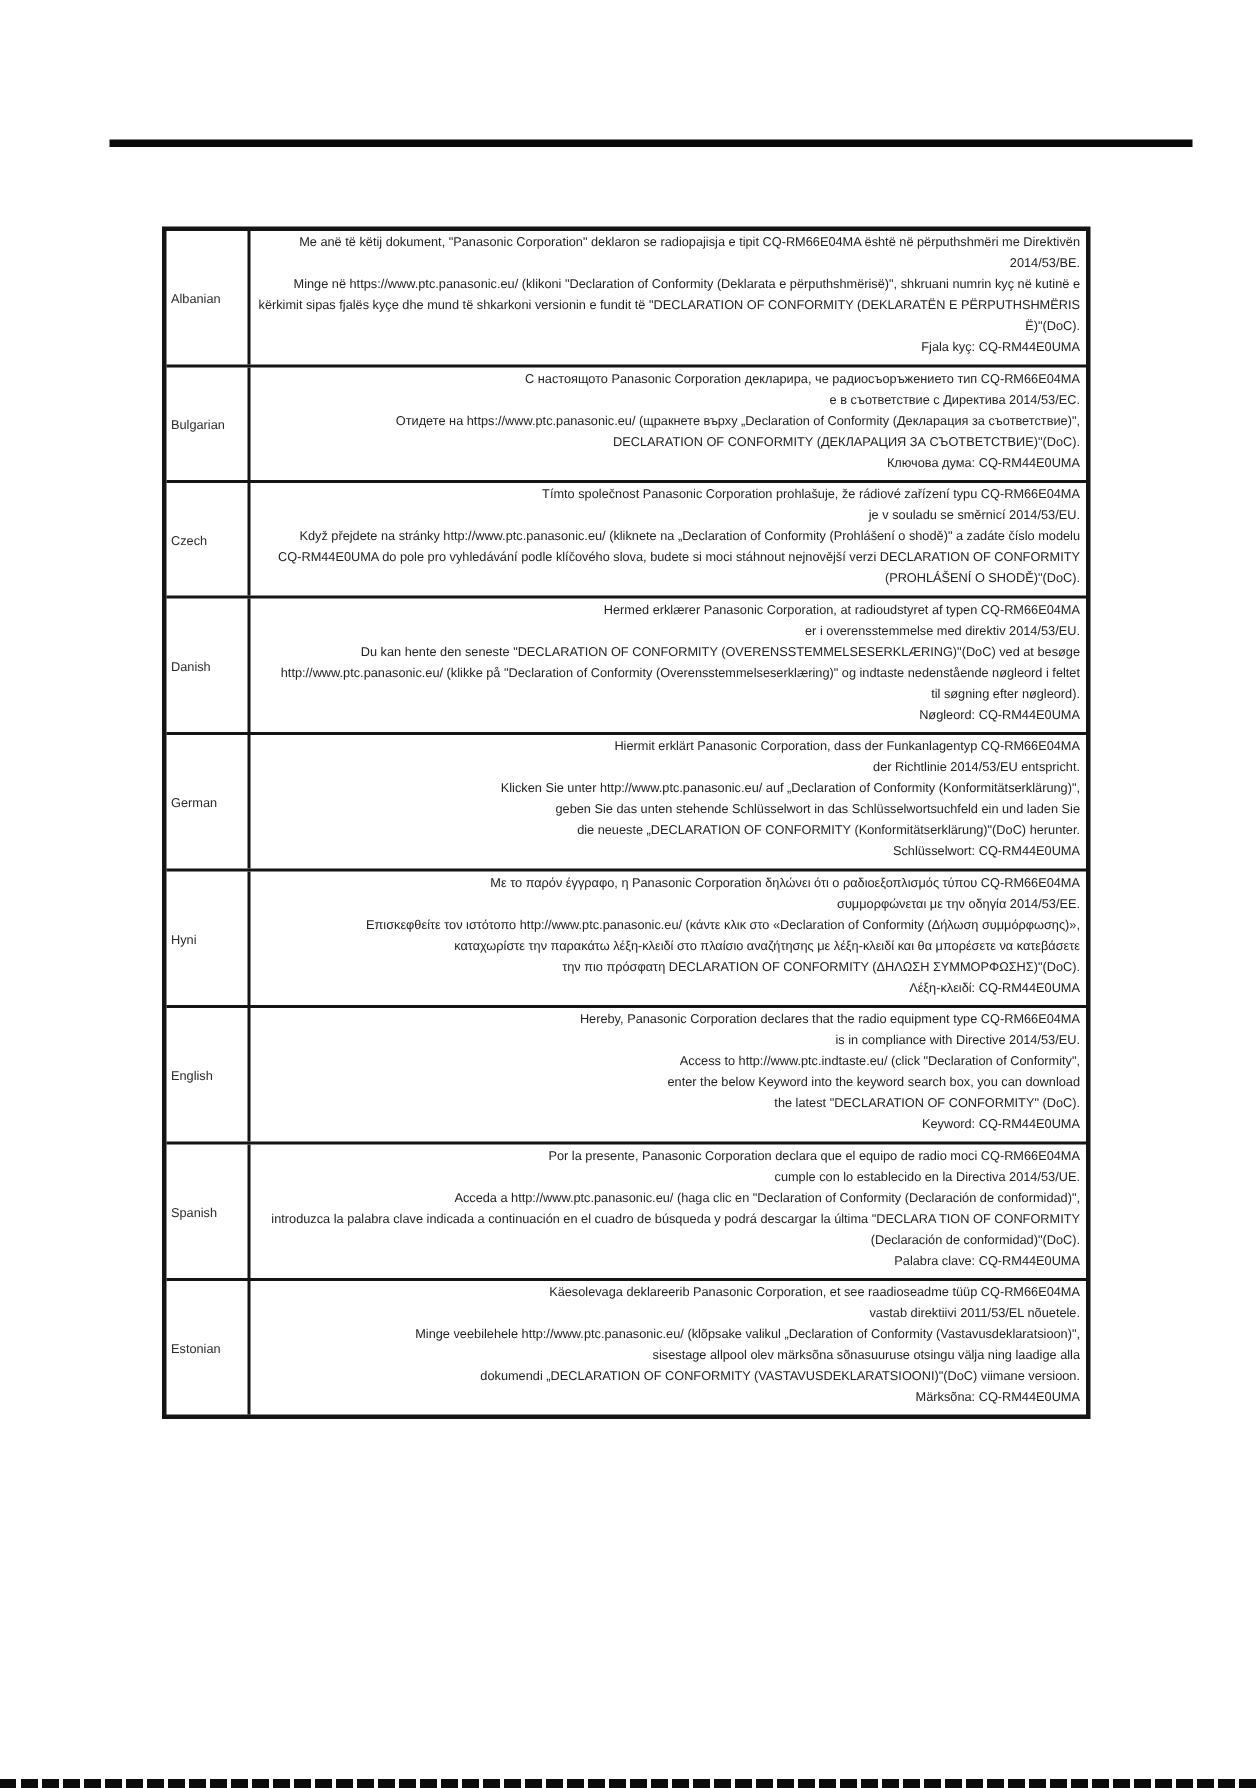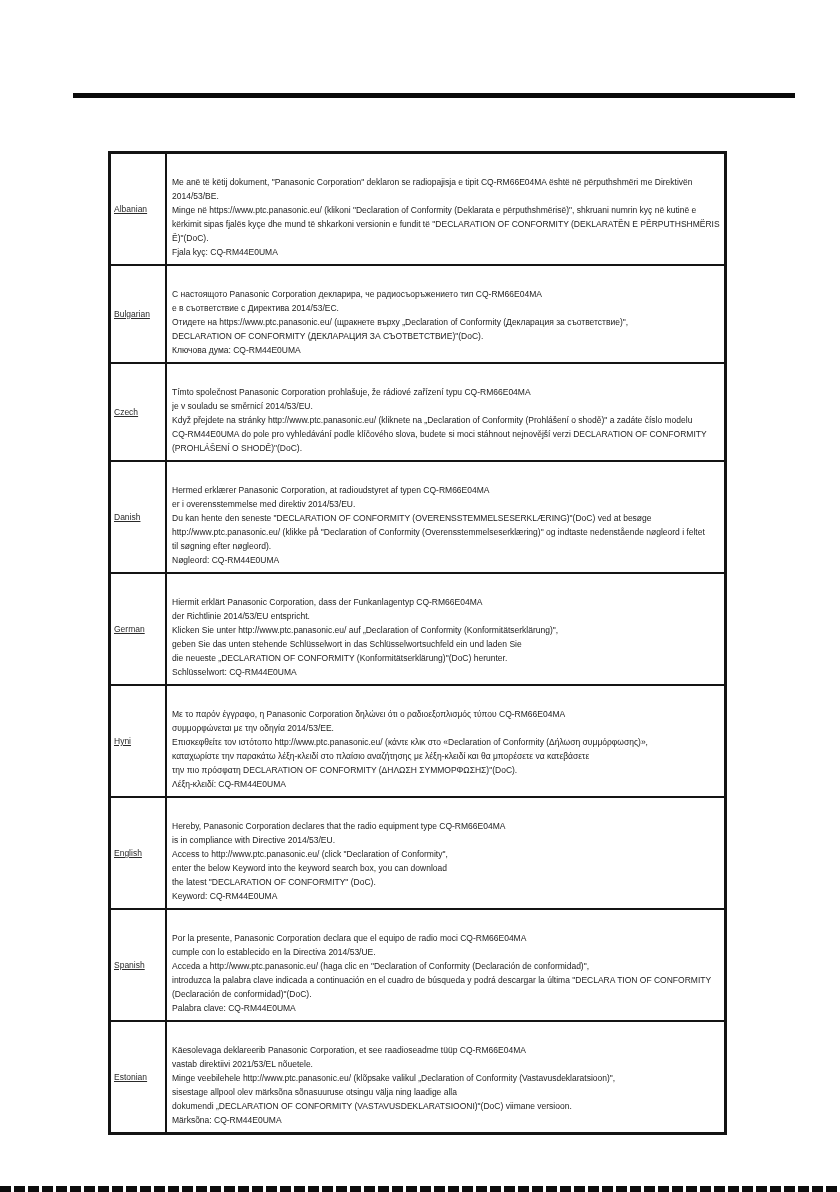--- a/index.html
+++ b/index.html
@@ -15,24 +15,24 @@
     position:absolute;left:108px;top:151px;width:619px;
     border:3px solid #141414;box-sizing:border-box;background:#fff;
   }
   .doc-row{
     display:flex;border-bottom:2px solid #141414;
   }
   .doc-row:last-child{border-bottom:none;}
   .lang-cell{
     width:56px;min-width:56px;border-right:2px solid #141414;
     display:flex;align-items:center;box-sizing:border-box;
-    padding:2px 3px;font-size:8.5px;color:#2a2a2a;text-decoration:underline;
+    padding:2px 3px;font-size:8.5px;color:#2a2a2a;
   }
   .text-cell{
-    flex:1;padding:21px 4px 5px 5px;box-sizing:border-box;overflow:hidden;
+    flex:1;padding:0 4px 5px 5px;box-sizing:border-box;overflow:hidden;text-align:right;
   }
   .text-line{
     font-size:8.5px;line-height:14px;white-space:nowrap;overflow:hidden;
     color:#222;
   }
   .bottom-dashes{
     position:absolute;left:0;bottom:0;width:840px;height:6px;
     background:repeating-linear-gradient(90deg,#0c0c0c 0px,#0c0c0c 11px,#ffffff 11px,#ffffff 14px);
   }
 </style>
@@ -110,21 +110,21 @@
         <div class="text-line">την πιο πρόσφατη DECLARATION OF CONFORMITY (ΔΗΛΩΣΗ ΣΥΜΜΟΡΦΩΣΗΣ)"(DoC).</div>
         <div class="text-line">Λέξη-κλειδί: CQ-RM44E0UMA</div>
       </div>
   </div>
 
   <div class="doc-row">
     <div class="lang-cell">English</div>
     <div class="text-cell">
         <div class="text-line">Hereby, Panasonic Corporation declares that the radio equipment type CQ-RM66E04MA</div>
         <div class="text-line">is in compliance with Directive 2014/53/EU.</div>
-        <div class="text-line">Access to http://www.ptc.panasonic.eu/ (click "Declaration of Conformity",</div>
+        <div class="text-line">Access to http://www.ptc.indtaste.eu/ (click "Declaration of Conformity",</div>
         <div class="text-line">enter the below Keyword into the keyword search box, you can download</div>
         <div class="text-line">the latest "DECLARATION OF CONFORMITY" (DoC).</div>
         <div class="text-line">Keyword: CQ-RM44E0UMA</div>
       </div>
   </div>
 
   <div class="doc-row">
     <div class="lang-cell">Spanish</div>
     <div class="text-cell">
         <div class="text-line">Por la presente, Panasonic Corporation declara que el equipo de radio moci CQ-RM66E04MA</div>
@@ -133,21 +133,21 @@
         <div class="text-line">introduzca la palabra clave indicada a continuación en el cuadro de búsqueda y podrá descargar la última "DECLARA  TION OF CONFORMITY</div>
         <div class="text-line">(Declaración de conformidad)"(DoC).</div>
         <div class="text-line">Palabra clave: CQ-RM44E0UMA</div>
       </div>
   </div>
 
   <div class="doc-row">
     <div class="lang-cell">Estonian</div>
     <div class="text-cell">
         <div class="text-line">Käesolevaga deklareerib Panasonic Corporation, et see raadioseadme tüüp CQ-RM66E04MA</div>
-        <div class="text-line">vastab direktiivi 2021/53/EL nõuetele.</div>
+        <div class="text-line">vastab direktiivi 2011/53/EL nõuetele.</div>
         <div class="text-line">Minge veebilehele http://www.ptc.panasonic.eu/ (klõpsake valikul „Declaration of Conformity (Vastavusdeklaratsioon)",</div>
         <div class="text-line">sisestage allpool olev märksõna sõnasuuruse otsingu välja ning laadige alla</div>
         <div class="text-line">dokumendi „DECLARATION OF CONFORMITY (VASTAVUSDEKLARATSIOONI)"(DoC) viimane versioon.</div>
         <div class="text-line">Märksõna: CQ-RM44E0UMA</div>
       </div>
   </div>
 </div>
 
 <div class="bottom-dashes"></div>
 

